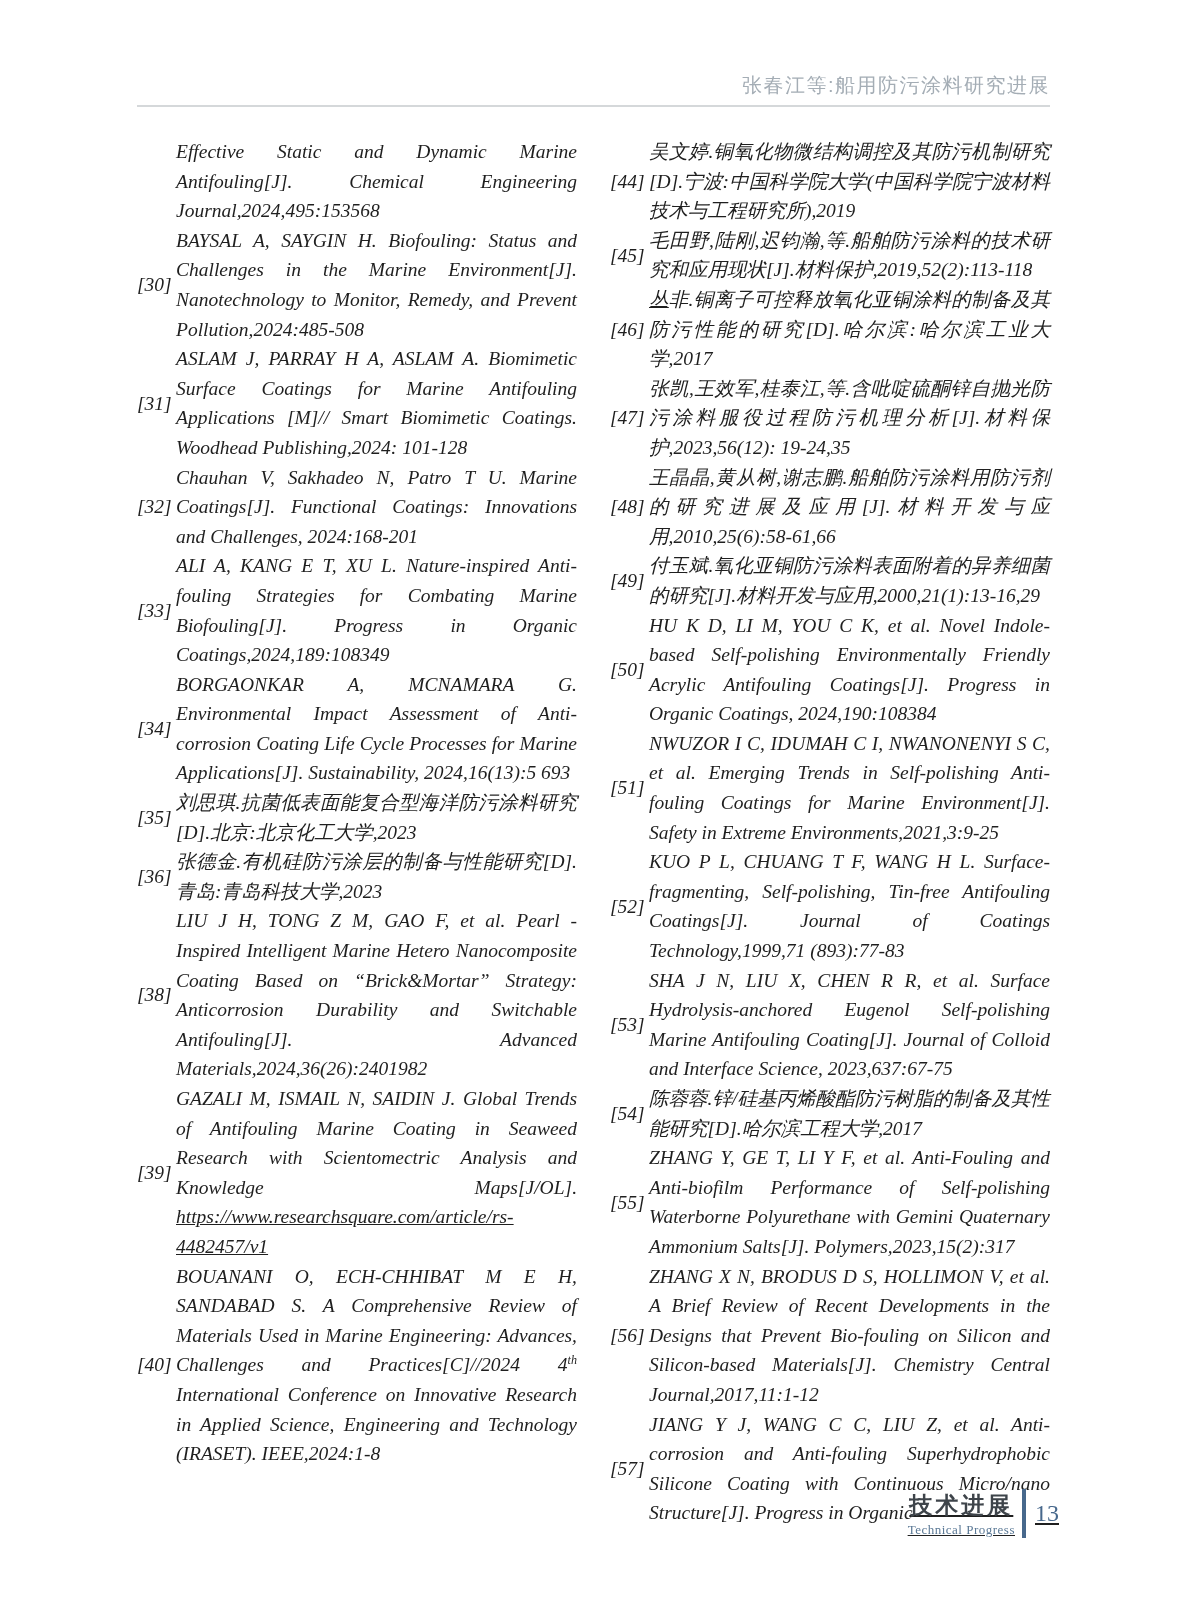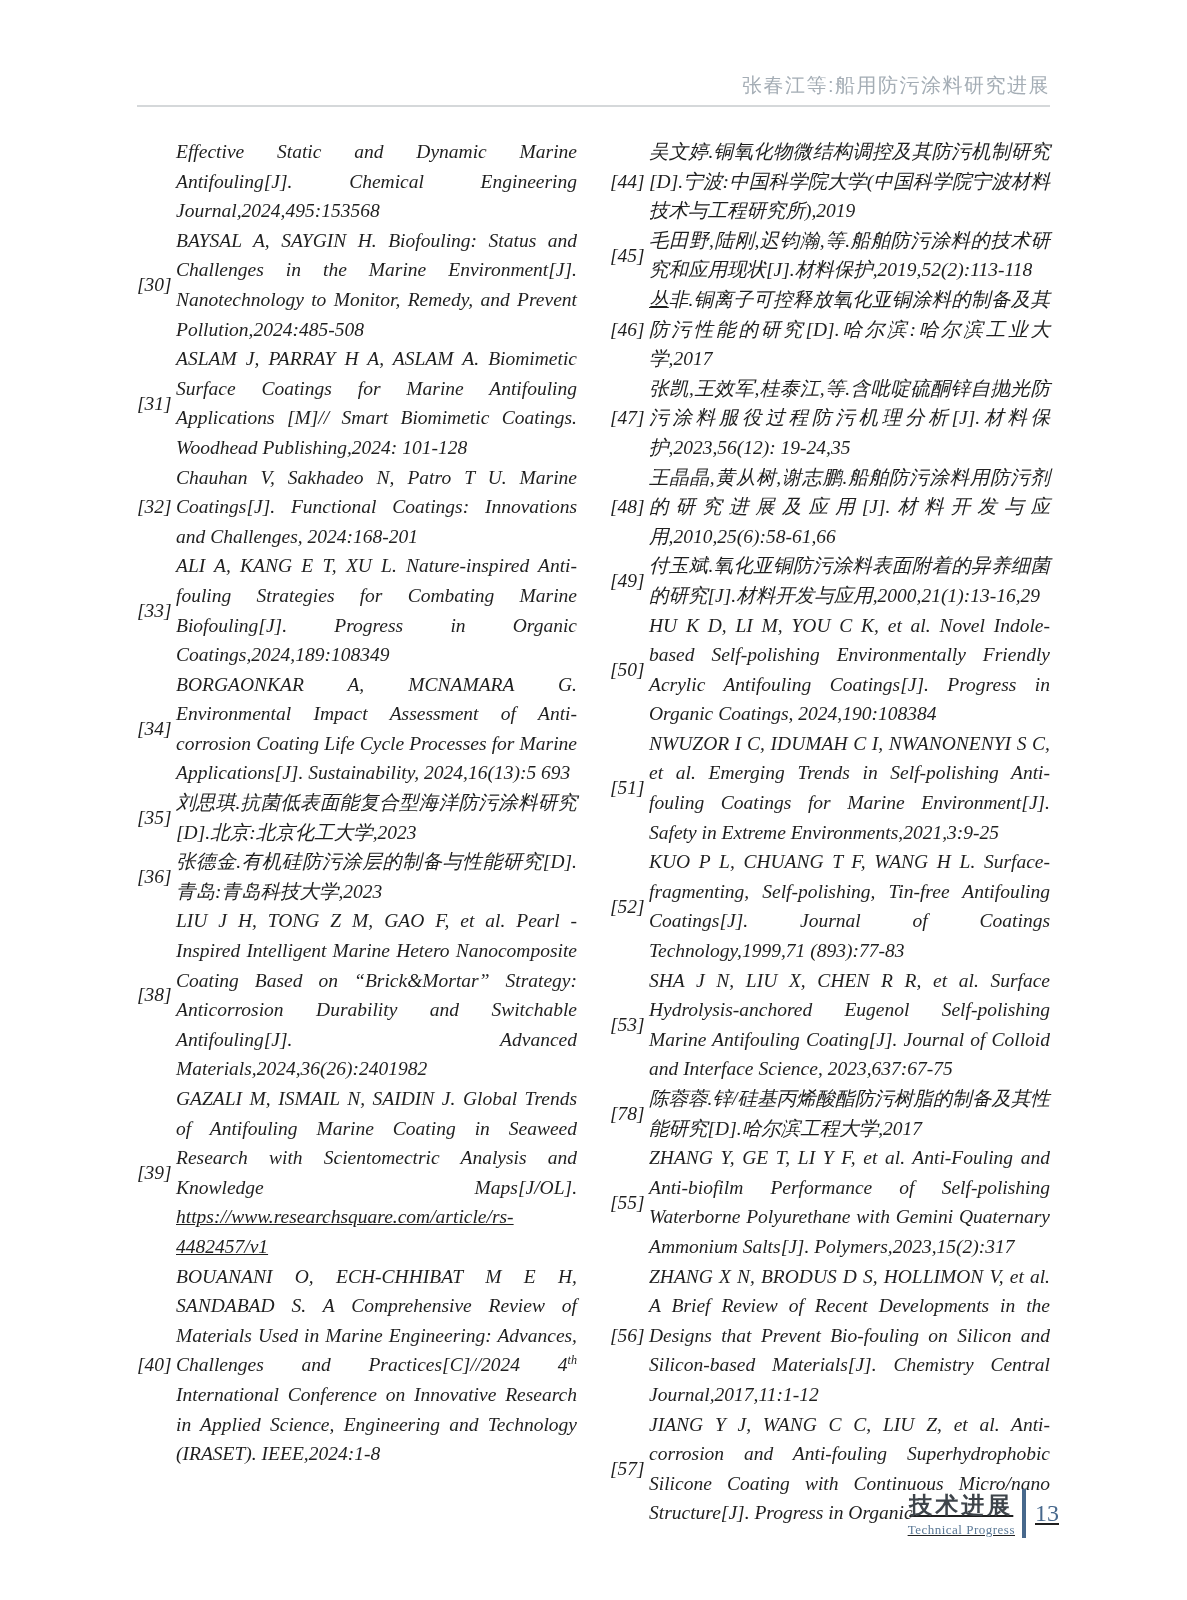--- a/index.html
+++ b/index.html
@@ -137,21 +137,21 @@
         </div>
         <div class="ref">
           <div class="ref-num">[52]</div>
           <div class="ref-body"><span>KUO P L, CHUANG T F, WANG H L. Surface-fragmenting, Self-polishing, Tin-free Antifouling Coatings[J]. Journal of Coatings Technology,1999,71 (893):77-83</span></div>
         </div>
         <div class="ref">
           <div class="ref-num">[53]</div>
           <div class="ref-body"><span>SHA J N, LIU X, CHEN R R, et al. Surface Hydrolysis-anchored Eugenol Self-polishing Marine Antifouling Coating[J]. Journal of Colloid and Interface Science, 2023,637:67-75</span></div>
         </div>
         <div class="ref">
-          <div class="ref-num">[78]</div>
+          <div class="ref-num">[54]</div>
           <div class="ref-body"><span>陈蓉蓉.锌/硅基丙烯酸酯防污树脂的制备及其性能研究[D].哈尔滨工程大学,2017</span></div>
         </div>
         <div class="ref">
           <div class="ref-num">[55]</div>
           <div class="ref-body"><span>ZHANG Y, GE T, LI Y F, et al. Anti-Fouling and Anti-biofilm Performance of Self-polishing Waterborne Polyurethane with Gemini Quaternary Ammonium Salts[J]. Polymers,2023,15(2):317</span></div>
         </div>
         <div class="ref">
           <div class="ref-num">[56]</div>
           <div class="ref-body"><span>ZHANG X N, BRODUS D S, HOLLIMON V, et al. A Brief Review of Recent Developments in the Designs that Prevent Bio-fouling on Silicon and Silicon-based Materials[J]. Chemistry Central Journal,2017,11:1-12</span></div>
         </div>

